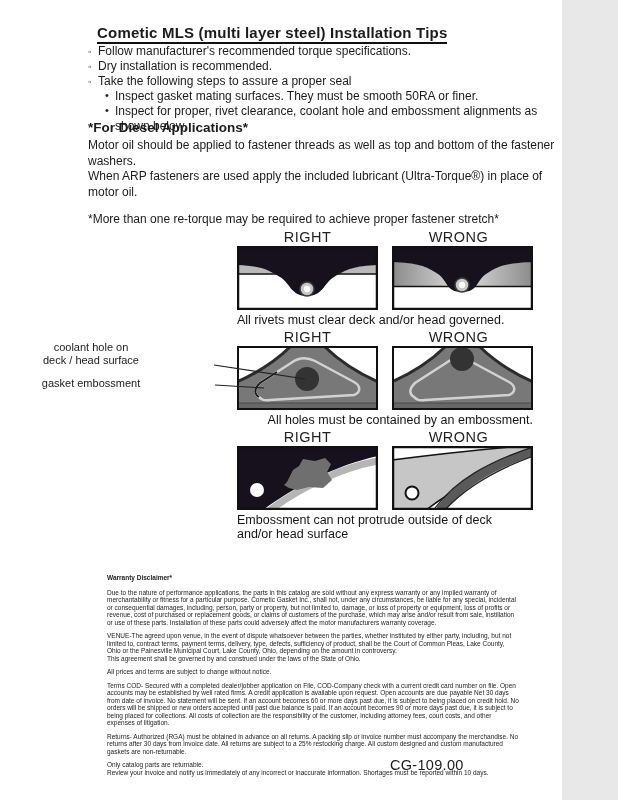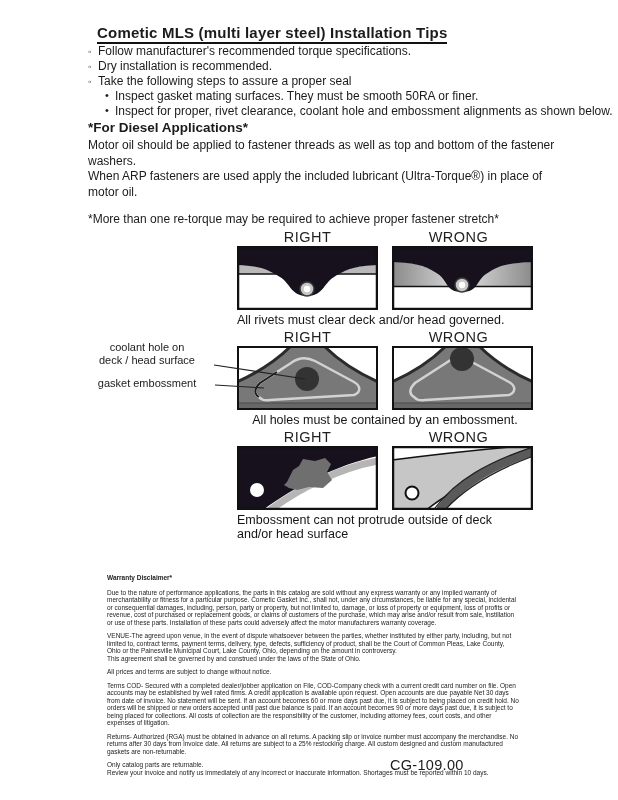--- a/index.html
+++ b/index.html
@@ -1,18 +1,18 @@
 <!DOCTYPE html>
 <html><head>
 <meta charset="utf-8">
 <style>
   html,body{margin:0;padding:0;background:#e8e8e8;}
   .page{
     position:relative;
-    width:618px;height:800px;
+    width:562px;height:800px;
     background:#ffffff;
     font-family:"Liberation Sans", sans-serif;
     color:#1b1b1b;
     overflow:hidden;
   }
   .pre{white-space:pre-line;}
 
   .doc-title{
     position:absolute;left:97px;top:24px;
     font-size:15px;font-weight:bold;
@@ -29,21 +29,21 @@
   .diesel-para1{position:absolute;left:88px;top:138px;width:470px;font-size:12px;line-height:15.5px;}
   .diesel-para2{position:absolute;left:88px;top:171px;width:470px;font-size:12px;line-height:15.5px;}
   .diesel-note{position:absolute;left:88px;top:212px;width:470px;font-size:12px;}
 
   .diagram-row{position:absolute;left:237px;width:296px;}
   .labels{display:flex;gap:10px;}
   .labels span{width:141px;text-align:center;font-size:14.5px;color:#1f1f1f;letter-spacing:.5px;}
   .panels{display:flex;gap:14px;margin-top:1px;}
   .panels svg{display:block;}
   .caption{margin-top:3px;font-size:12.5px;line-height:14px;color:#151515;}
-  .caption.center{text-align:center;}
+  .caption.center{text-align:right;}
 
   .anno{position:absolute;right:406px;text-align:center;font-size:11px;line-height:12.5px;color:#1b1b1b;width:130px;}
   .anno-hole{top:341px;}
   .anno-emb{top:377px;}
   .leader-overlay{position:absolute;left:108px;top:338px;pointer-events:none;}
 
   .disclaimer{position:absolute;left:107px;top:574px;width:412px;font-size:6.5px;line-height:7.5px;color:#222;}
   .disclaimer .dhead{font-weight:bold;margin-bottom:7px;}
   .disclaimer p{margin:0 0 6px 0;}
 

